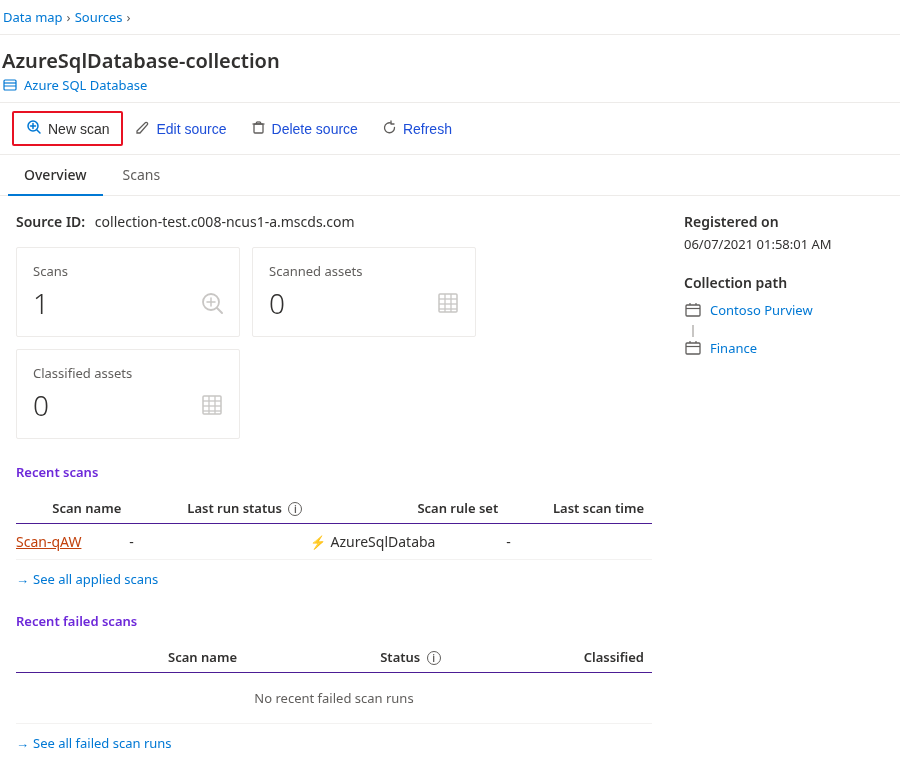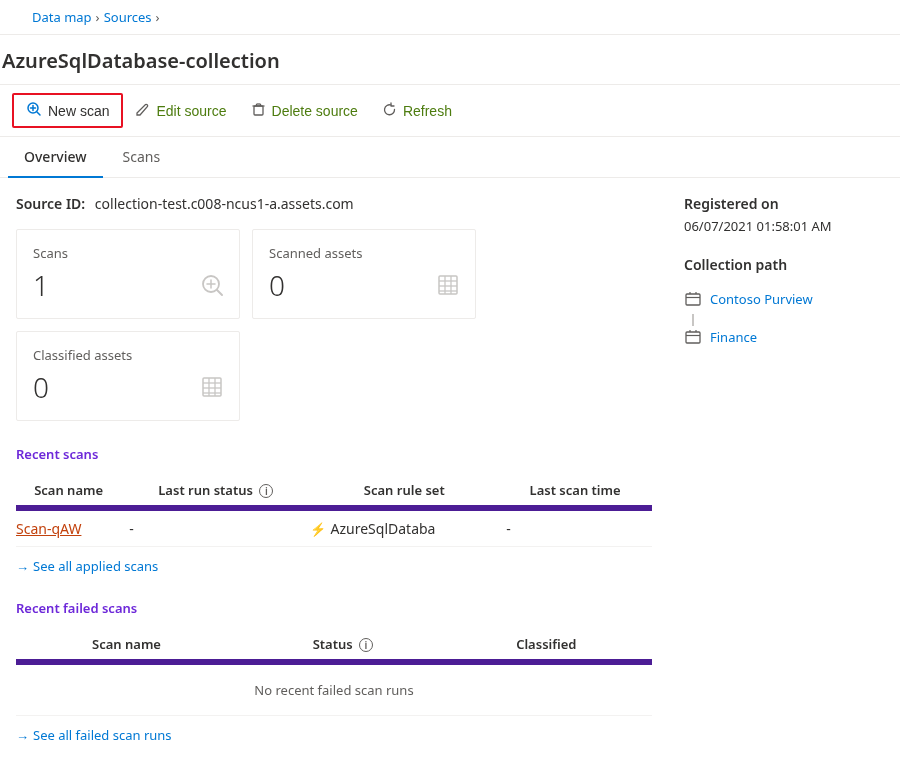--- a/index.html
+++ b/index.html
@@ -5,21 +5,21 @@
     * { box-sizing: border-box; margin: 0; padding: 0; }
     body {
       font-family: 'Segoe UI', system-ui, -apple-system, sans-serif;
       font-size: 14px;
       color: #323130;
       background: #fff;
     }
     .breadcrumb {
       display: flex;
       align-items: center;
-      padding: 8px 32px;
+      padding: 8px 3px;
       font-size: 13px;
       color: #0078d4;
       border-bottom: 1px solid #edebe9;
       gap: 4px;
     }
     .breadcrumb span { color: #605e5c; }
     .breadcrumb a { color: #0078d4; text-decoration: none; cursor: pointer; }
     .page-header {
       padding: 12px 2px 8px;
       border-bottom: 1px solid #edebe9;
@@ -46,21 +46,21 @@
     }
     .toolbar-btn {
       display: flex;
       align-items: center;
       gap: 6px;
       padding: 6px 12px;
       border: none;
       background: transparent;
       cursor: pointer;
       font-size: 14px;
-      color: #4d7c0f;
+      color: #1d4ed8;
       border-radius: 2px;
     }
     .toolbar-btn.primary {
       border: 2px solid #e81123;
       color: #323130;
       font-weight: 500;
     }
     .toolbar-btn .icon {
       font-size: 15px;
       color: #0078d4;
@@ -132,26 +132,26 @@
     }
     .section-title {
       font-size: 13px;
       font-weight: 600;
       color: #6d28d9;
       margin-bottom: 12px;
     }
     .recent-scans { margin-bottom: 24px; }
     .scans-table { width: 100%; border-collapse: collapse; }
     .scans-table th {
-      text-align: center;
+      text-align: right;
       font-size: 13px;
       font-weight: 600;
       color: #323130;
       padding: 6px 8px 6px 0;
-      border-bottom: 6px solid #4c1d95;
+      border-bottom: 1px solid #4c1d95;
     }
     .scans-table td {
       text-align: left;
       font-size: 14px;
       color: #323130;
       padding: 8px 8px 8px 0;
       border-bottom: 1px solid #f3f2f1;
     }
     .scans-table .link-cell { color: #c2410c; cursor: pointer; text-decoration: underline; }
     .info-icon {
@@ -234,20 +234,28 @@
 
 <div class="breadcrumb">
   <a>Data map</a>
   <span>›</span>
   <a>Sources</a>
   <span>›</span>
 </div>
 
 <div class="page-header">
   <div class="page-title">AzureSqlDatabase-collection</div>
+  <div class="page-subtitle">
+    <svg width="16" height="16" viewBox="0 0 16 16" fill="none">
+      <rect x="2" y="3" width="12" height="10" rx="1" stroke="#0078d4" stroke-width="1.2" fill="none"></rect>
+      <line x1="2" y1="6" x2="14" y2="6" stroke="#0078d4" stroke-width="1.2"></line>
+      <line x1="2" y1="9" x2="14" y2="9" stroke="#0078d4" stroke-width="1"></line>
+    </svg>
+    <span style="color:#0078d4;">Azure SQL Database</span>
+  </div>
 </div>
 
 <div class="toolbar">
   <button class="toolbar-btn primary">
     <span class="icon">
       <svg width="16" height="16" viewBox="0 0 16 16" fill="none">
         <circle cx="7" cy="7" r="5" stroke="#0078d4" stroke-width="1.5" fill="none"></circle>
         <line x1="11" y1="11" x2="14" y2="14" stroke="#0078d4" stroke-width="1.5" stroke-linecap="round"></line>
         <line x1="7" y1="4.5" x2="7" y2="9.5" stroke="#0078d4" stroke-width="1.5" stroke-linecap="round"></line>
         <line x1="4.5" y1="7" x2="9.5" y2="7" stroke="#0078d4" stroke-width="1.5" stroke-linecap="round"></line>
@@ -293,21 +301,21 @@
   <div class="tab">
     <span>Scans</span>
   </div>
 </div>
 
 <div class="content">
   <div class="content-main">
 
     <div class="source-id-row">
       <strong>Source ID:</strong>
-      <span style="margin-left:6px;">collection-test.c008-ncus1-a.assets.com</span>
+      <span style="margin-left:6px;">collection-test.c008-ncus1-a.mscds.com</span>
     </div>
 
     <div class="metrics-grid">
 
       <div class="metric-card">
         <div class="metric-label">Scans</div>
         <div class="metric-value">1</div>
         <div class="metric-icon">
           <svg width="26" height="26" viewBox="0 0 26 26" fill="none">
             <circle cx="12" cy="12" r="8" stroke="#c8c6c4" stroke-width="1.8" fill="none"></circle>
@@ -420,21 +428,21 @@
 
   </div>
 
   <div class="content-side">
     <div class="side-registered">
       <div class="side-label">Registered on</div>
       <div class="side-value">06/07/2021 01:58:01 AM</div>
     </div>
     <div class="collection-path">
       <div class="side-label">Collection path</div>
-      <div style="margin-top:16px;text-align:right;">
+      <div style="margin-top:9px;text-align:right;">
         <div class="collection-item">
           <svg class="collection-item-icon" width="18" height="18" viewBox="0 0 18 18" fill="none">
             <rect x="2" y="4" width="14" height="11" rx="1" stroke="#605e5c" stroke-width="1.3" fill="none"></rect>
             <line x1="2" y1="7.5" x2="16" y2="7.5" stroke="#605e5c" stroke-width="1.2"></line>
             <line x1="6" y1="2" x2="6" y2="4" stroke="#605e5c" stroke-width="1.2"></line>
             <line x1="12" y1="2" x2="12" y2="4" stroke="#605e5c" stroke-width="1.2"></line>
           </svg>
           <a class="collection-item-link">Contoso Purview</a>
         </div>
         <div class="collection-connector"></div>

